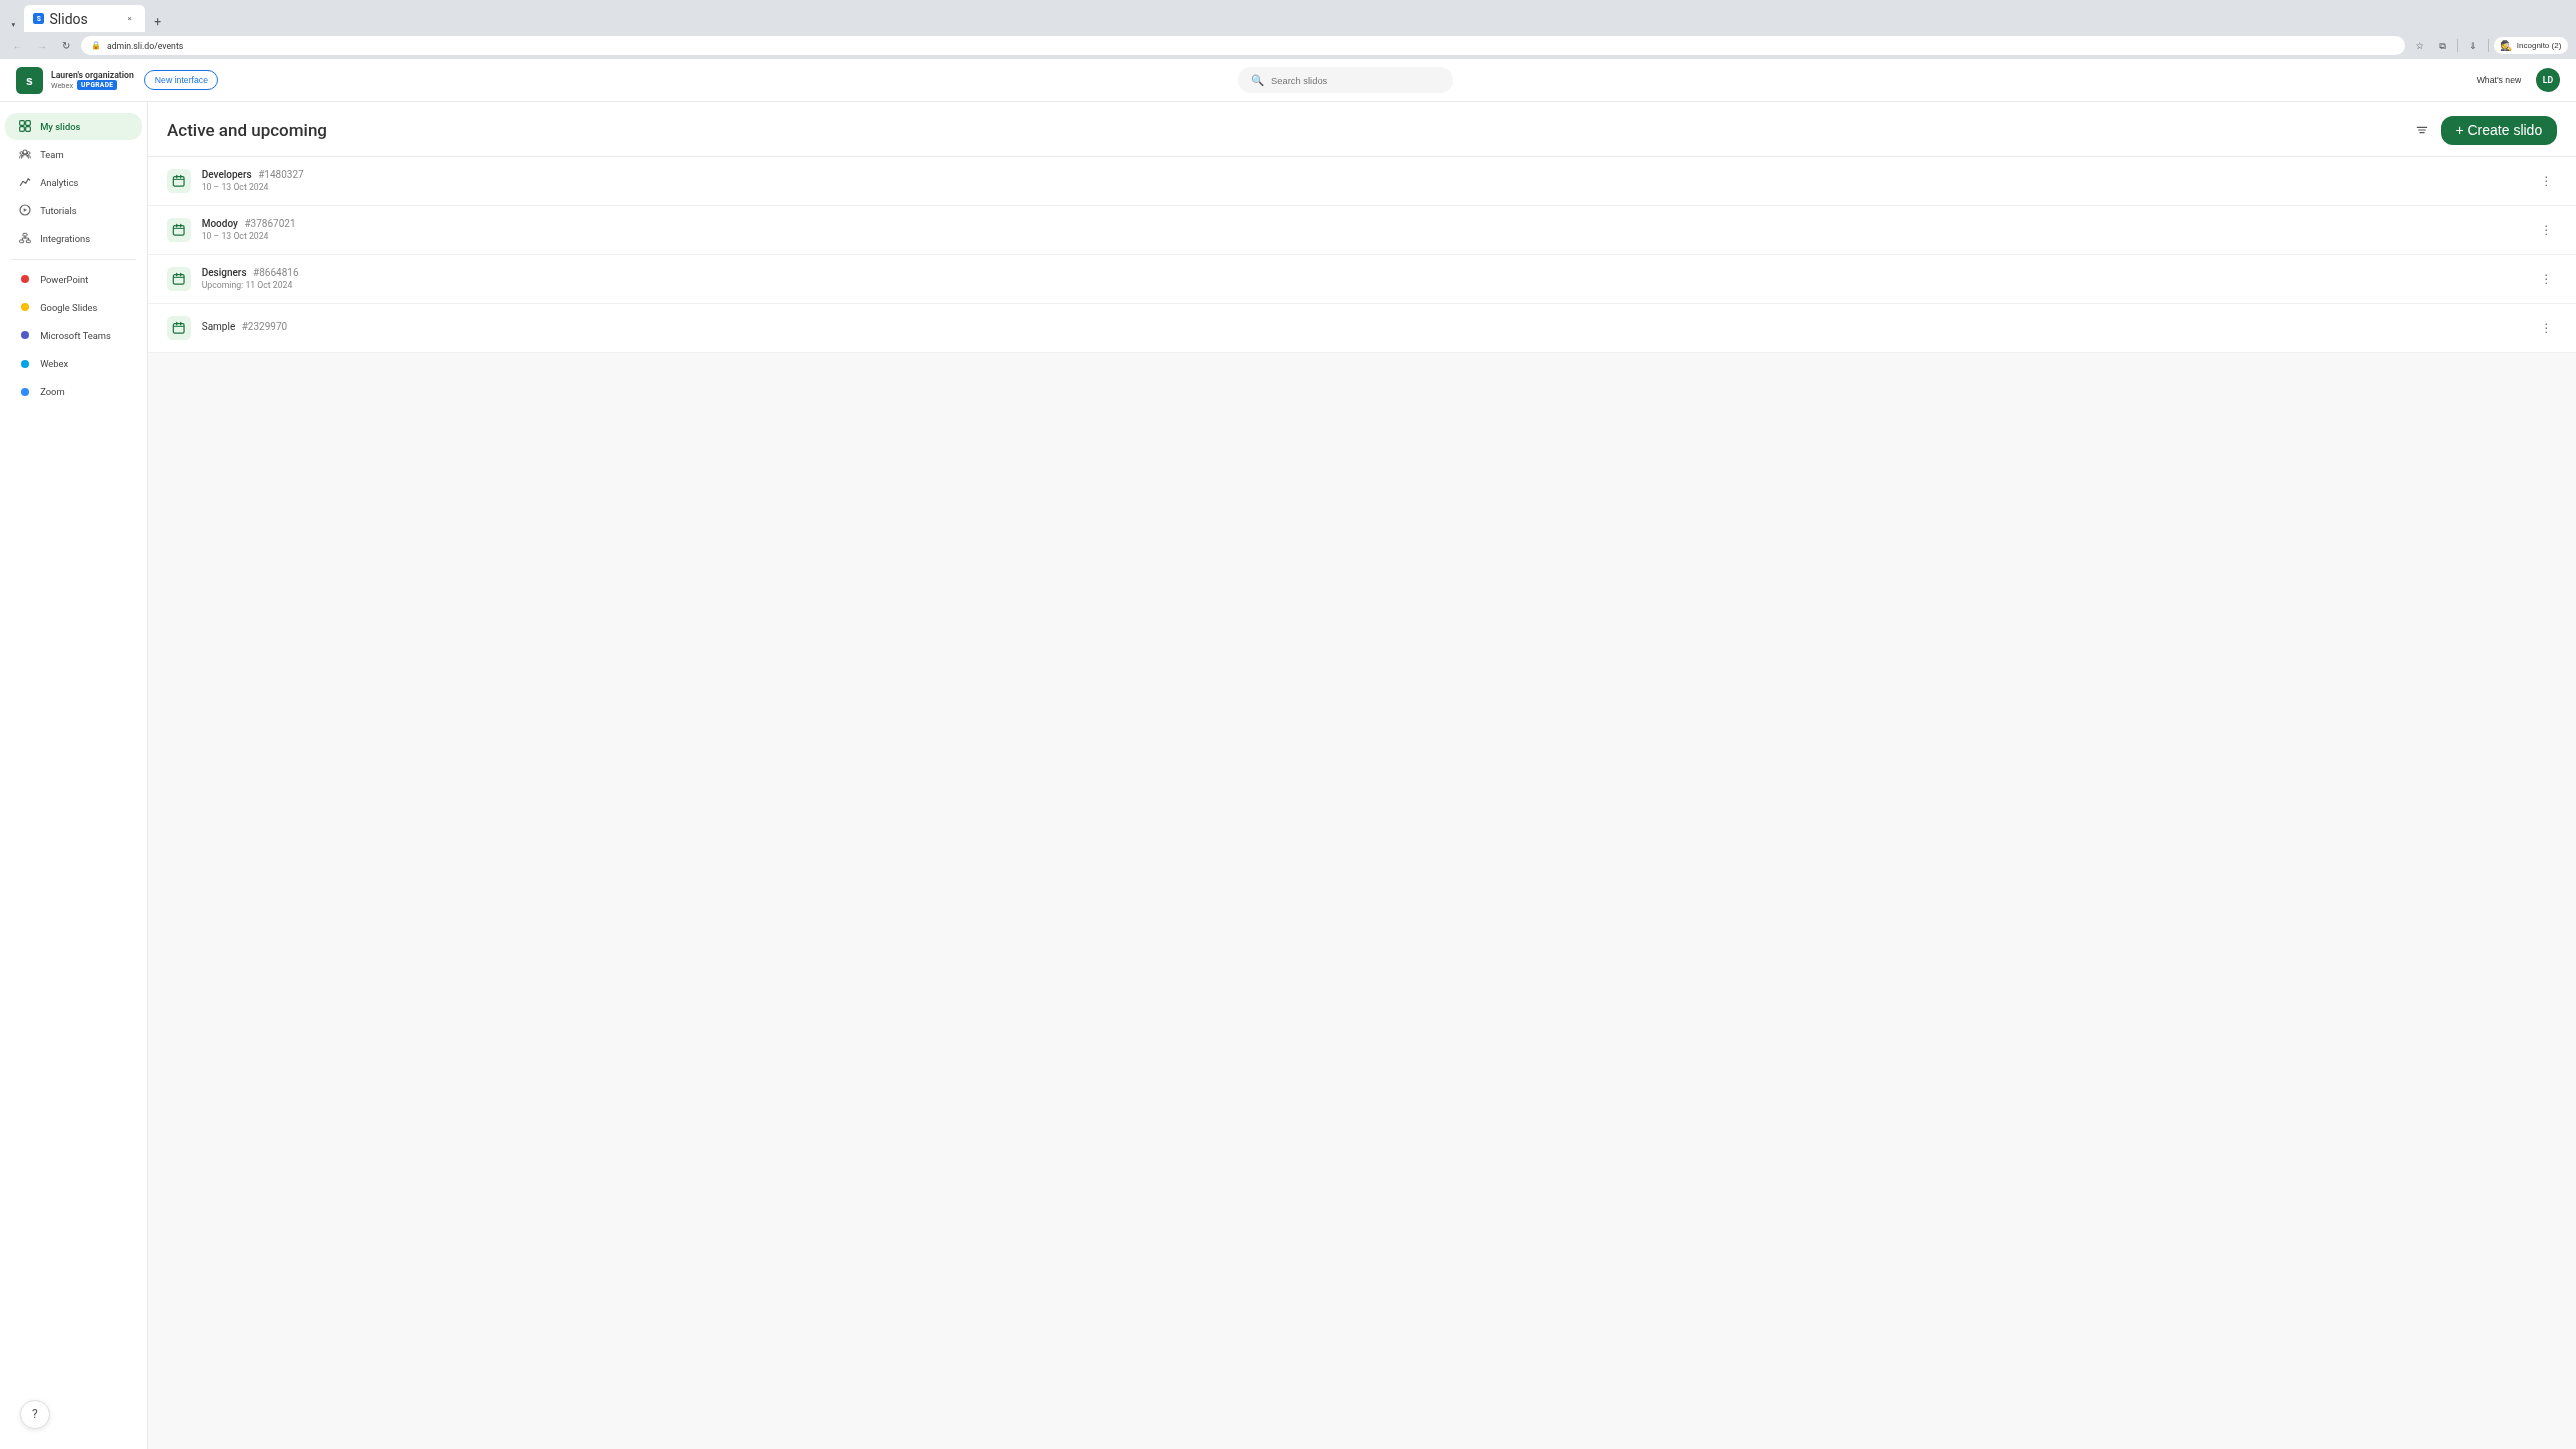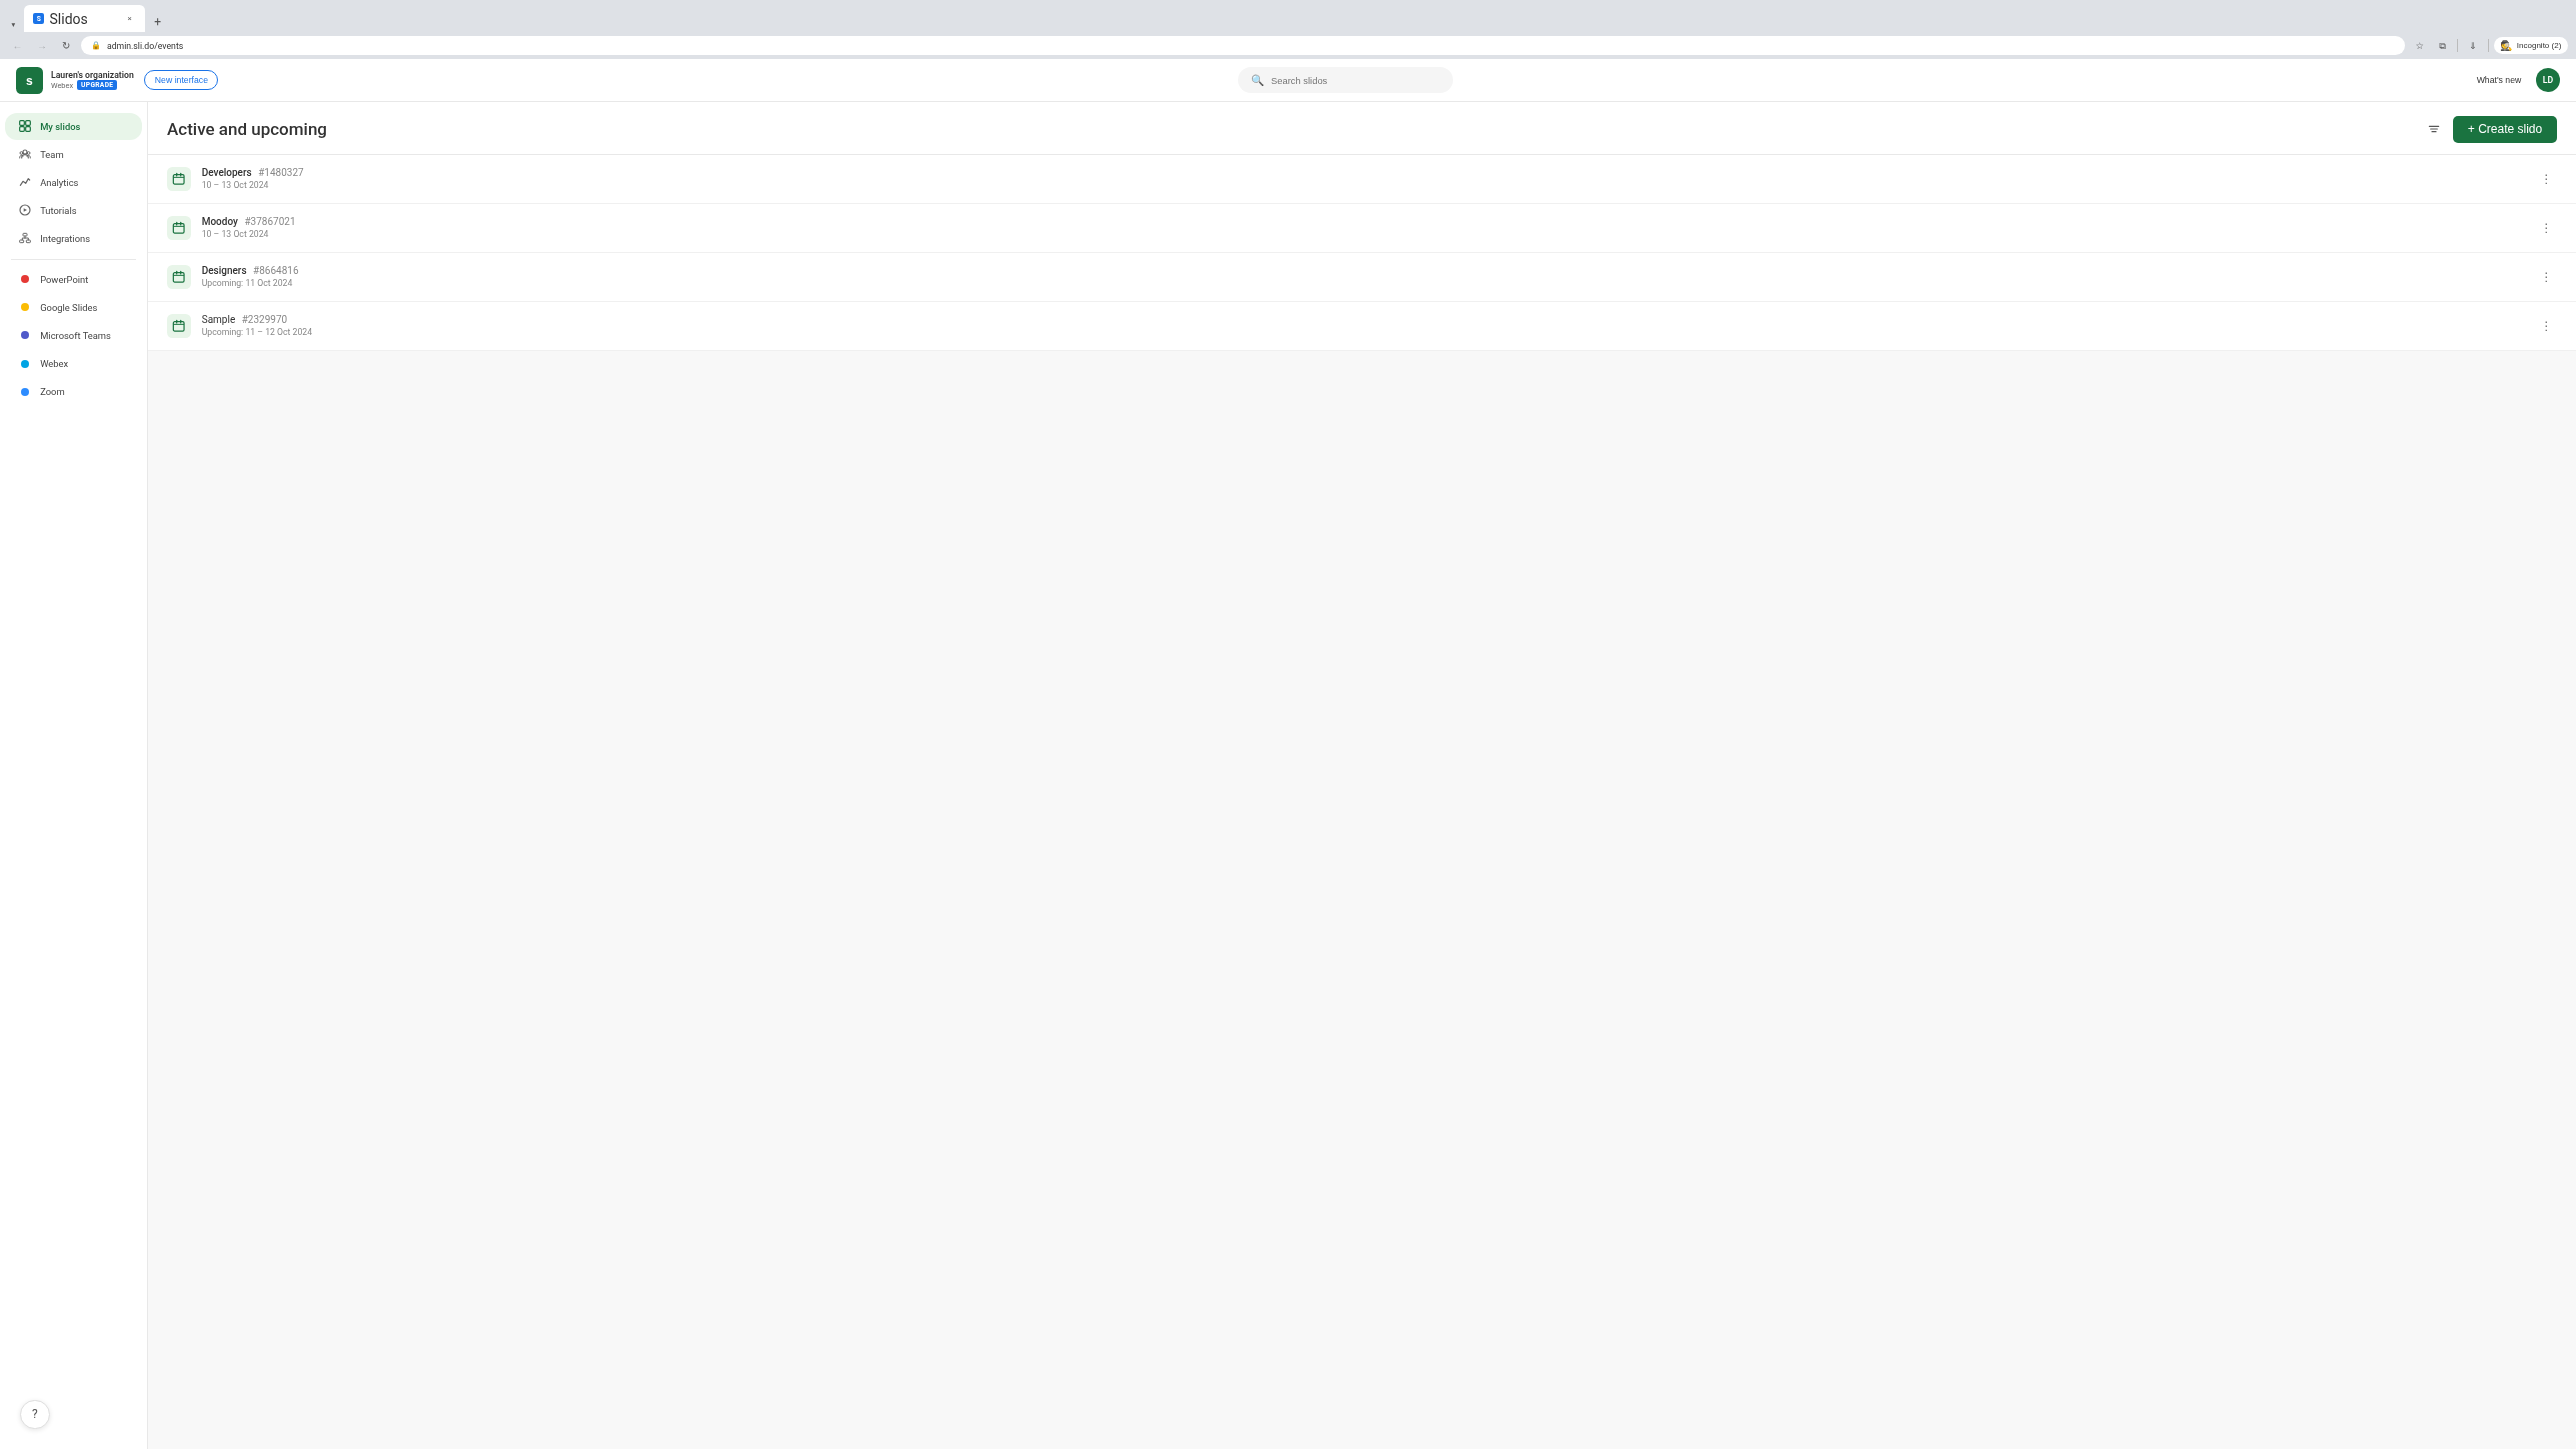--- a/index.html
+++ b/index.html
@@ -54,21 +54,21 @@
     .sidebar-divider { height: 0.7px; background: #e8e8e8; margin: 5.4px 10.7px; }
 
     .integration-dot { width: 8px; height: 8px; border-radius: 50%; flex-shrink: 0; }
 
     
     .content-area { flex: 1; overflow-y: auto; padding: 0; background: #f8f8f8; }
     .content-header { display: flex; align-items: center; justify-content: space-between; padding: 13.4px 19px 10.7px; background: #fff; border-bottom: 0.7px solid #e8e8e8; }
     .section-title { font-size: 17px; font-weight: 500; color: #333; }
     .header-actions { display: flex; align-items: center; gap: 8px; }
     .filter-btn { width: 21.5px; height: 21.5px; border-radius: 50%; display: flex; align-items: center; justify-content: center; cursor: pointer; color: #555; background: none; border: none; font-size: 10.7px; }
-    .create-btn { display: flex; align-items: center; gap: 5.4px; background: #1a7340; color: white; border: none; border-radius: 5px; padding: 6.7px 14.8px; font-size: 12px; font-weight: 500; cursor: pointer; }
+    .create-btn { display: flex; align-items: center; gap: 5.4px; background: #1a7340; color: white; border: none; border-radius: 12px; padding: 6.7px 14.8px; font-size: 14px; font-weight: 500; cursor: pointer; }
 
     
     .events-container { background: #fff; margin: 0; }
     .event-item { display: flex; align-items: center; padding: 12px 19px; border-bottom: 0.7px solid #f0f0f0; cursor: pointer; transition: background 0.15s; }
     .event-icon { width: 24px; height: 24px; background: #e8f5e9; border-radius: 5.4px; display: flex; align-items: center; justify-content: center; margin-right: 10.7px; flex-shrink: 0; }
     .event-icon svg { color: #1a7340; }
     .event-info { flex: 1; }
     .event-name { font-size: 10px; font-weight: 500; color: #333; margin-bottom: 2px; }
     .event-id { color: #888; font-weight: 400; }
     .event-date { font-size: 8.7px; color: #888; }
@@ -322,23 +322,20 @@
               <line x1="2" y1="8" x2="18" y2="8" stroke="#1a7340" stroke-width="1.5"></line>
               <line x1="7" y1="2" x2="7" y2="6" stroke="#1a7340" stroke-width="1.8" stroke-linecap="round"></line>
               <line x1="13" y1="2" x2="13" y2="6" stroke="#1a7340" stroke-width="1.8" stroke-linecap="round"></line>
             </svg>
           </div>
           <div class="event-info">
             <div class="event-name">
               <span style="font-weight: 400;">Sample</span>
               <span class="event-id" style="color: rgb(136, 136, 136); font-weight: 400; margin-left: 4px;">#2329970</span>
             </div>
-            <div class="event-date">
-              <span>Upcoming: </span><span>11 – 12 Oct 2024</span>
-            </div>
           </div>
           <button class="event-more">⋮</button>
         </div>
       </div>
     </main>
   </div>
 </div>
 
 <div class="help-btn">
   <span>?</span>

